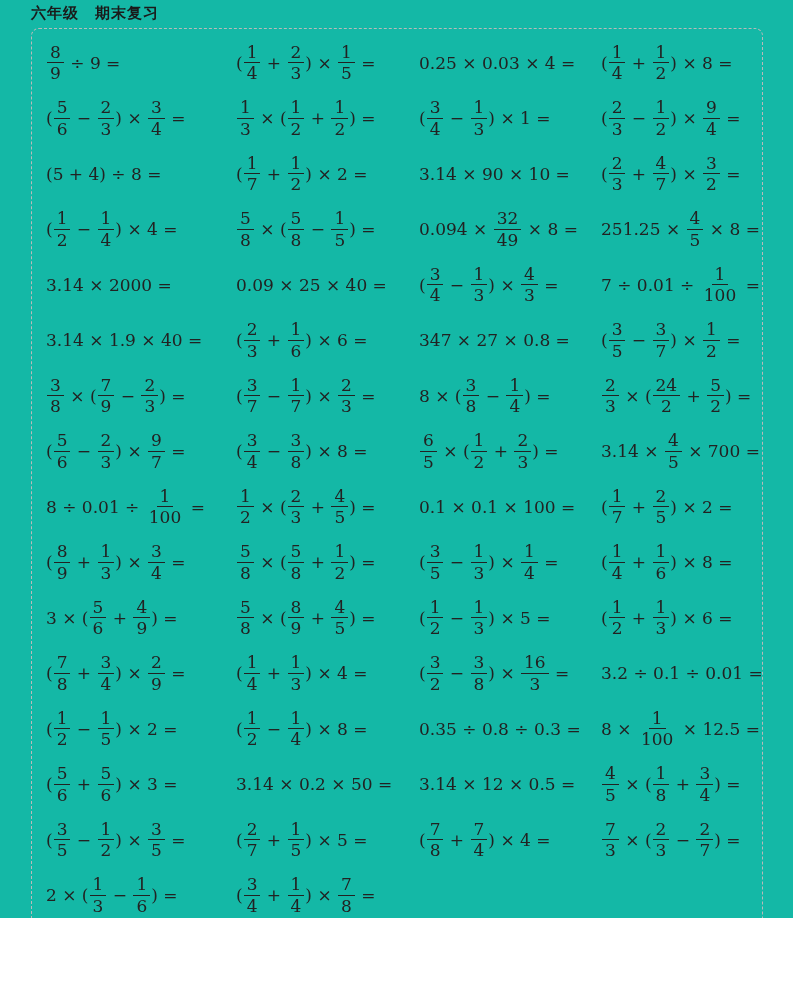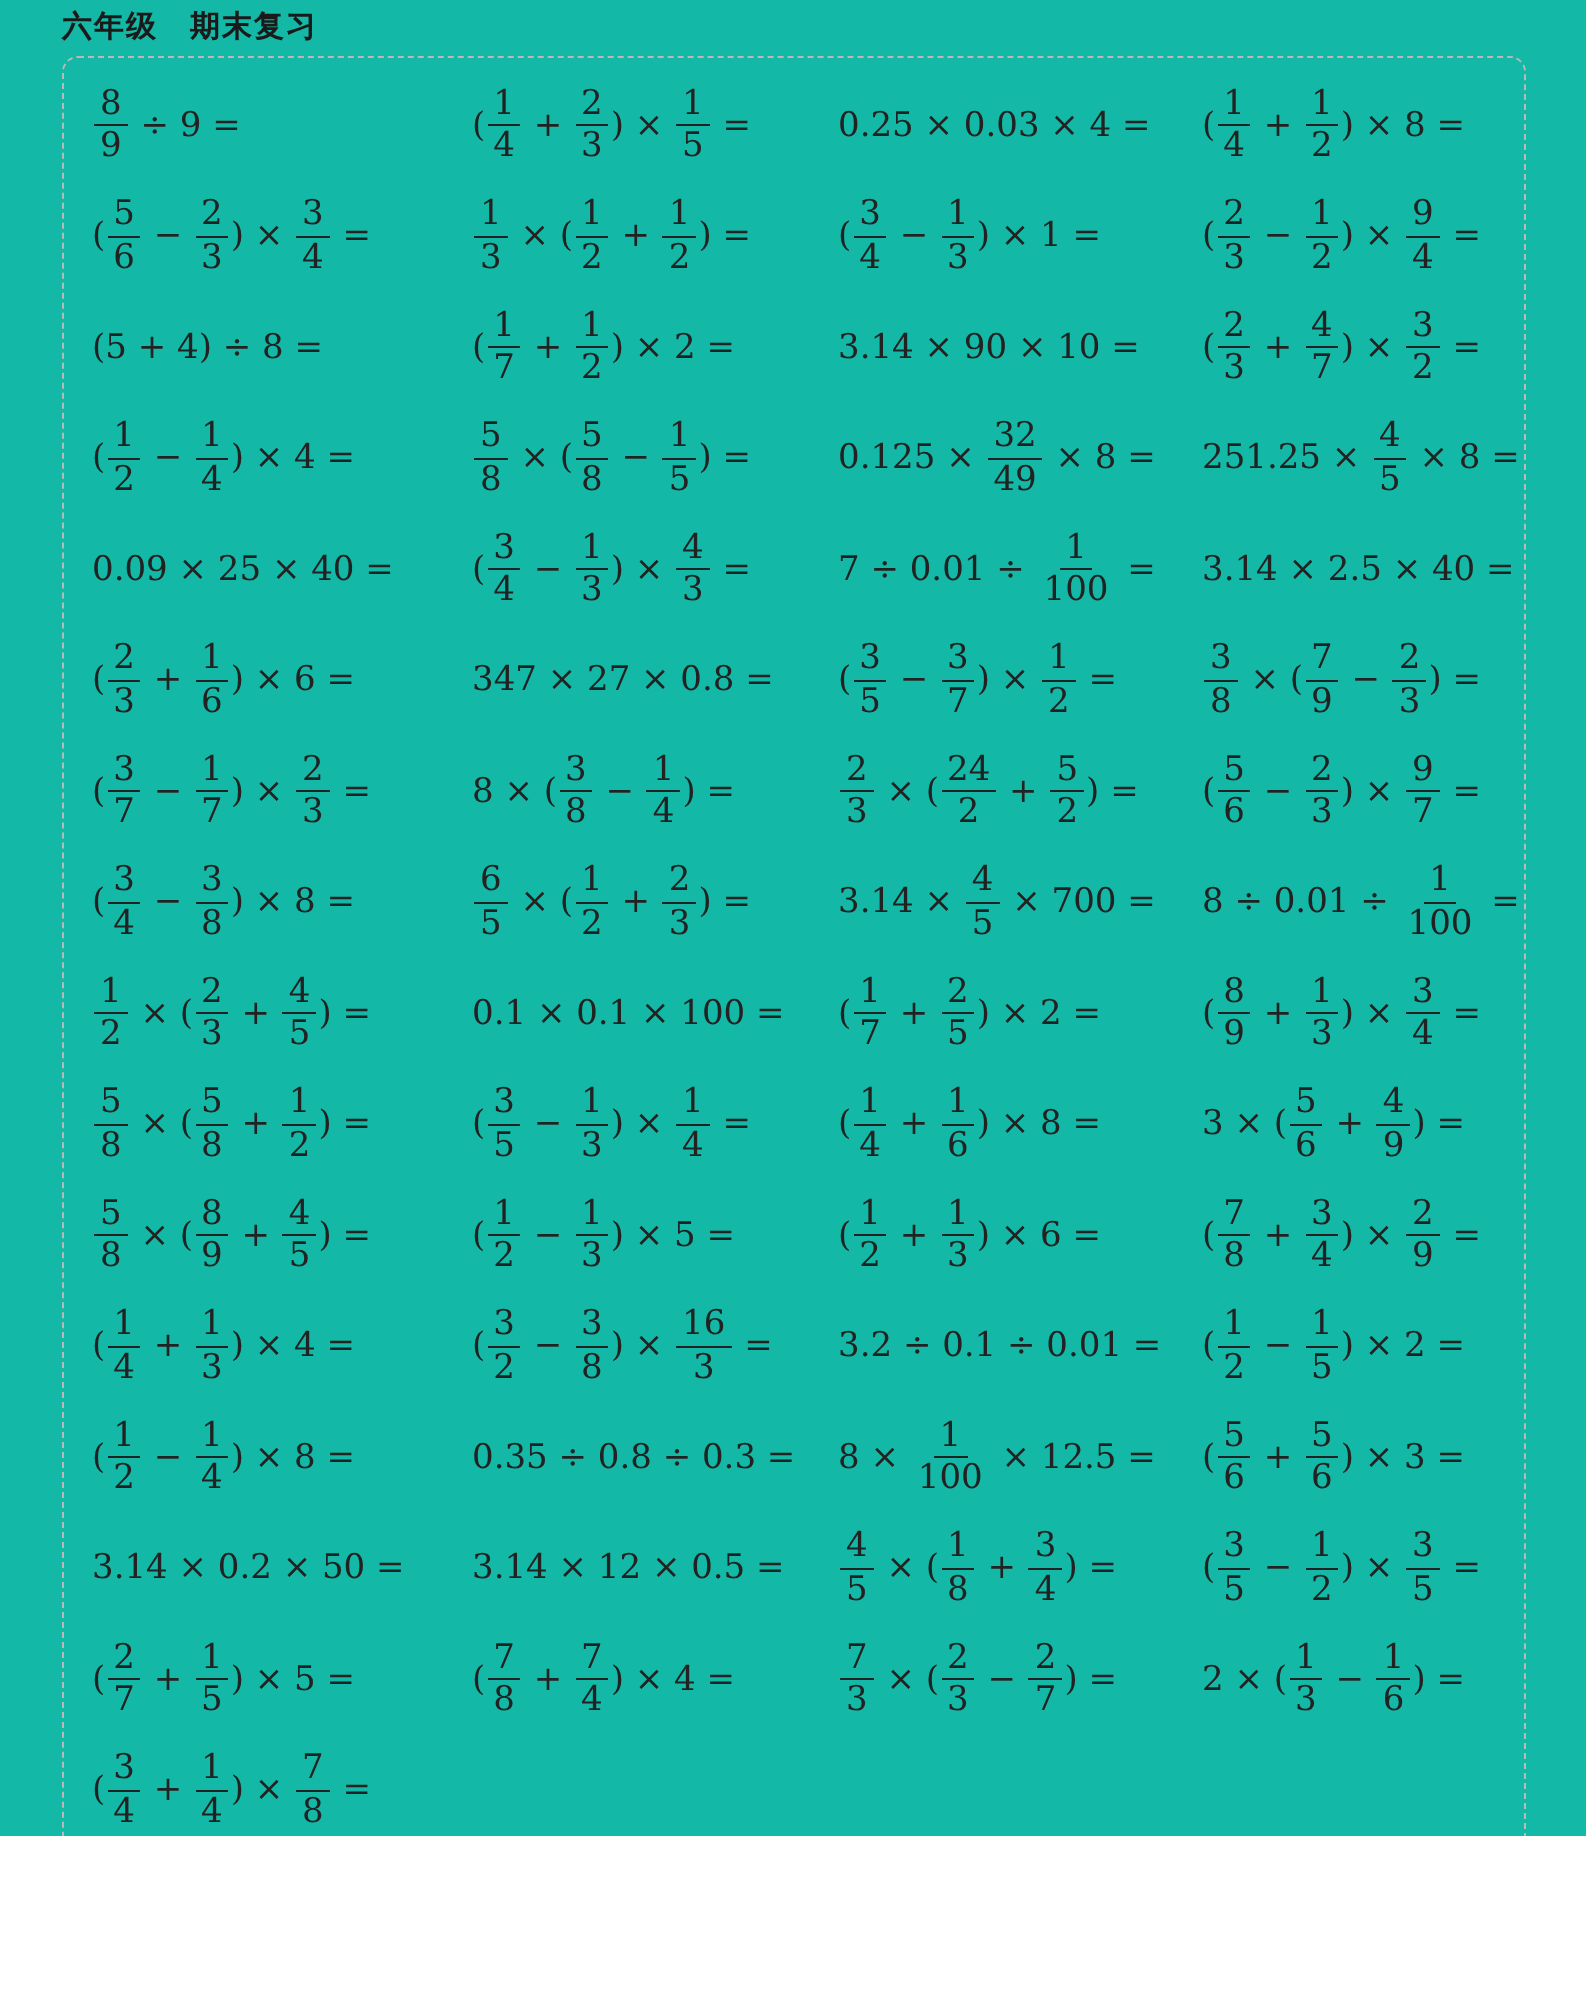--- a/index.html
+++ b/index.html
@@ -250,36 +250,39 @@
             <span class="den">8</span>
           </span>
           <span class="txt"> − </span>
           <span class="frac">
             <span class="num">1</span>
             <span class="den">5</span>
           </span>
           <span class="txt">) =</span>
         </div>
         <div class="cell">
-          <span class="txt">0.125 × </span>
+          <span class="txt">0.094 × </span>
           <span class="frac">
             <span class="num">32</span>
             <span class="den">49</span>
           </span>
           <span class="txt"> × 8 =</span>
         </div>
         <div class="cell">
           <span class="txt">251.25 × </span>
           <span class="frac">
             <span class="num">4</span>
             <span class="den">5</span>
           </span>
           <span class="txt"> × 8 =</span>
         </div>
         <div class="cell">
+          <span class="txt">3.14 × 2000 =</span>
+        </div>
+        <div class="cell">
           <span class="txt">0.09 × 25 × 40 =</span>
         </div>
         <div class="cell">
           <span class="txt">(</span>
           <span class="frac">
             <span class="num">3</span>
             <span class="den">4</span>
           </span>
           <span class="txt"> − </span>
           <span class="frac">
@@ -295,21 +298,21 @@
         </div>
         <div class="cell">
           <span class="txt">7 ÷ 0.01 ÷ </span>
           <span class="frac">
             <span class="num">1</span>
             <span class="den">100</span>
           </span>
           <span class="txt"> =</span>
         </div>
         <div class="cell">
-          <span class="txt">3.14 × 2.5 × 40 =</span>
+          <span class="txt">3.14 × 1.9 × 40 =</span>
         </div>
         <div class="cell">
           <span class="txt">(</span>
           <span class="frac">
             <span class="num">2</span>
             <span class="den">3</span>
           </span>
           <span class="txt"> + </span>
           <span class="frac">
             <span class="num">1</span>

